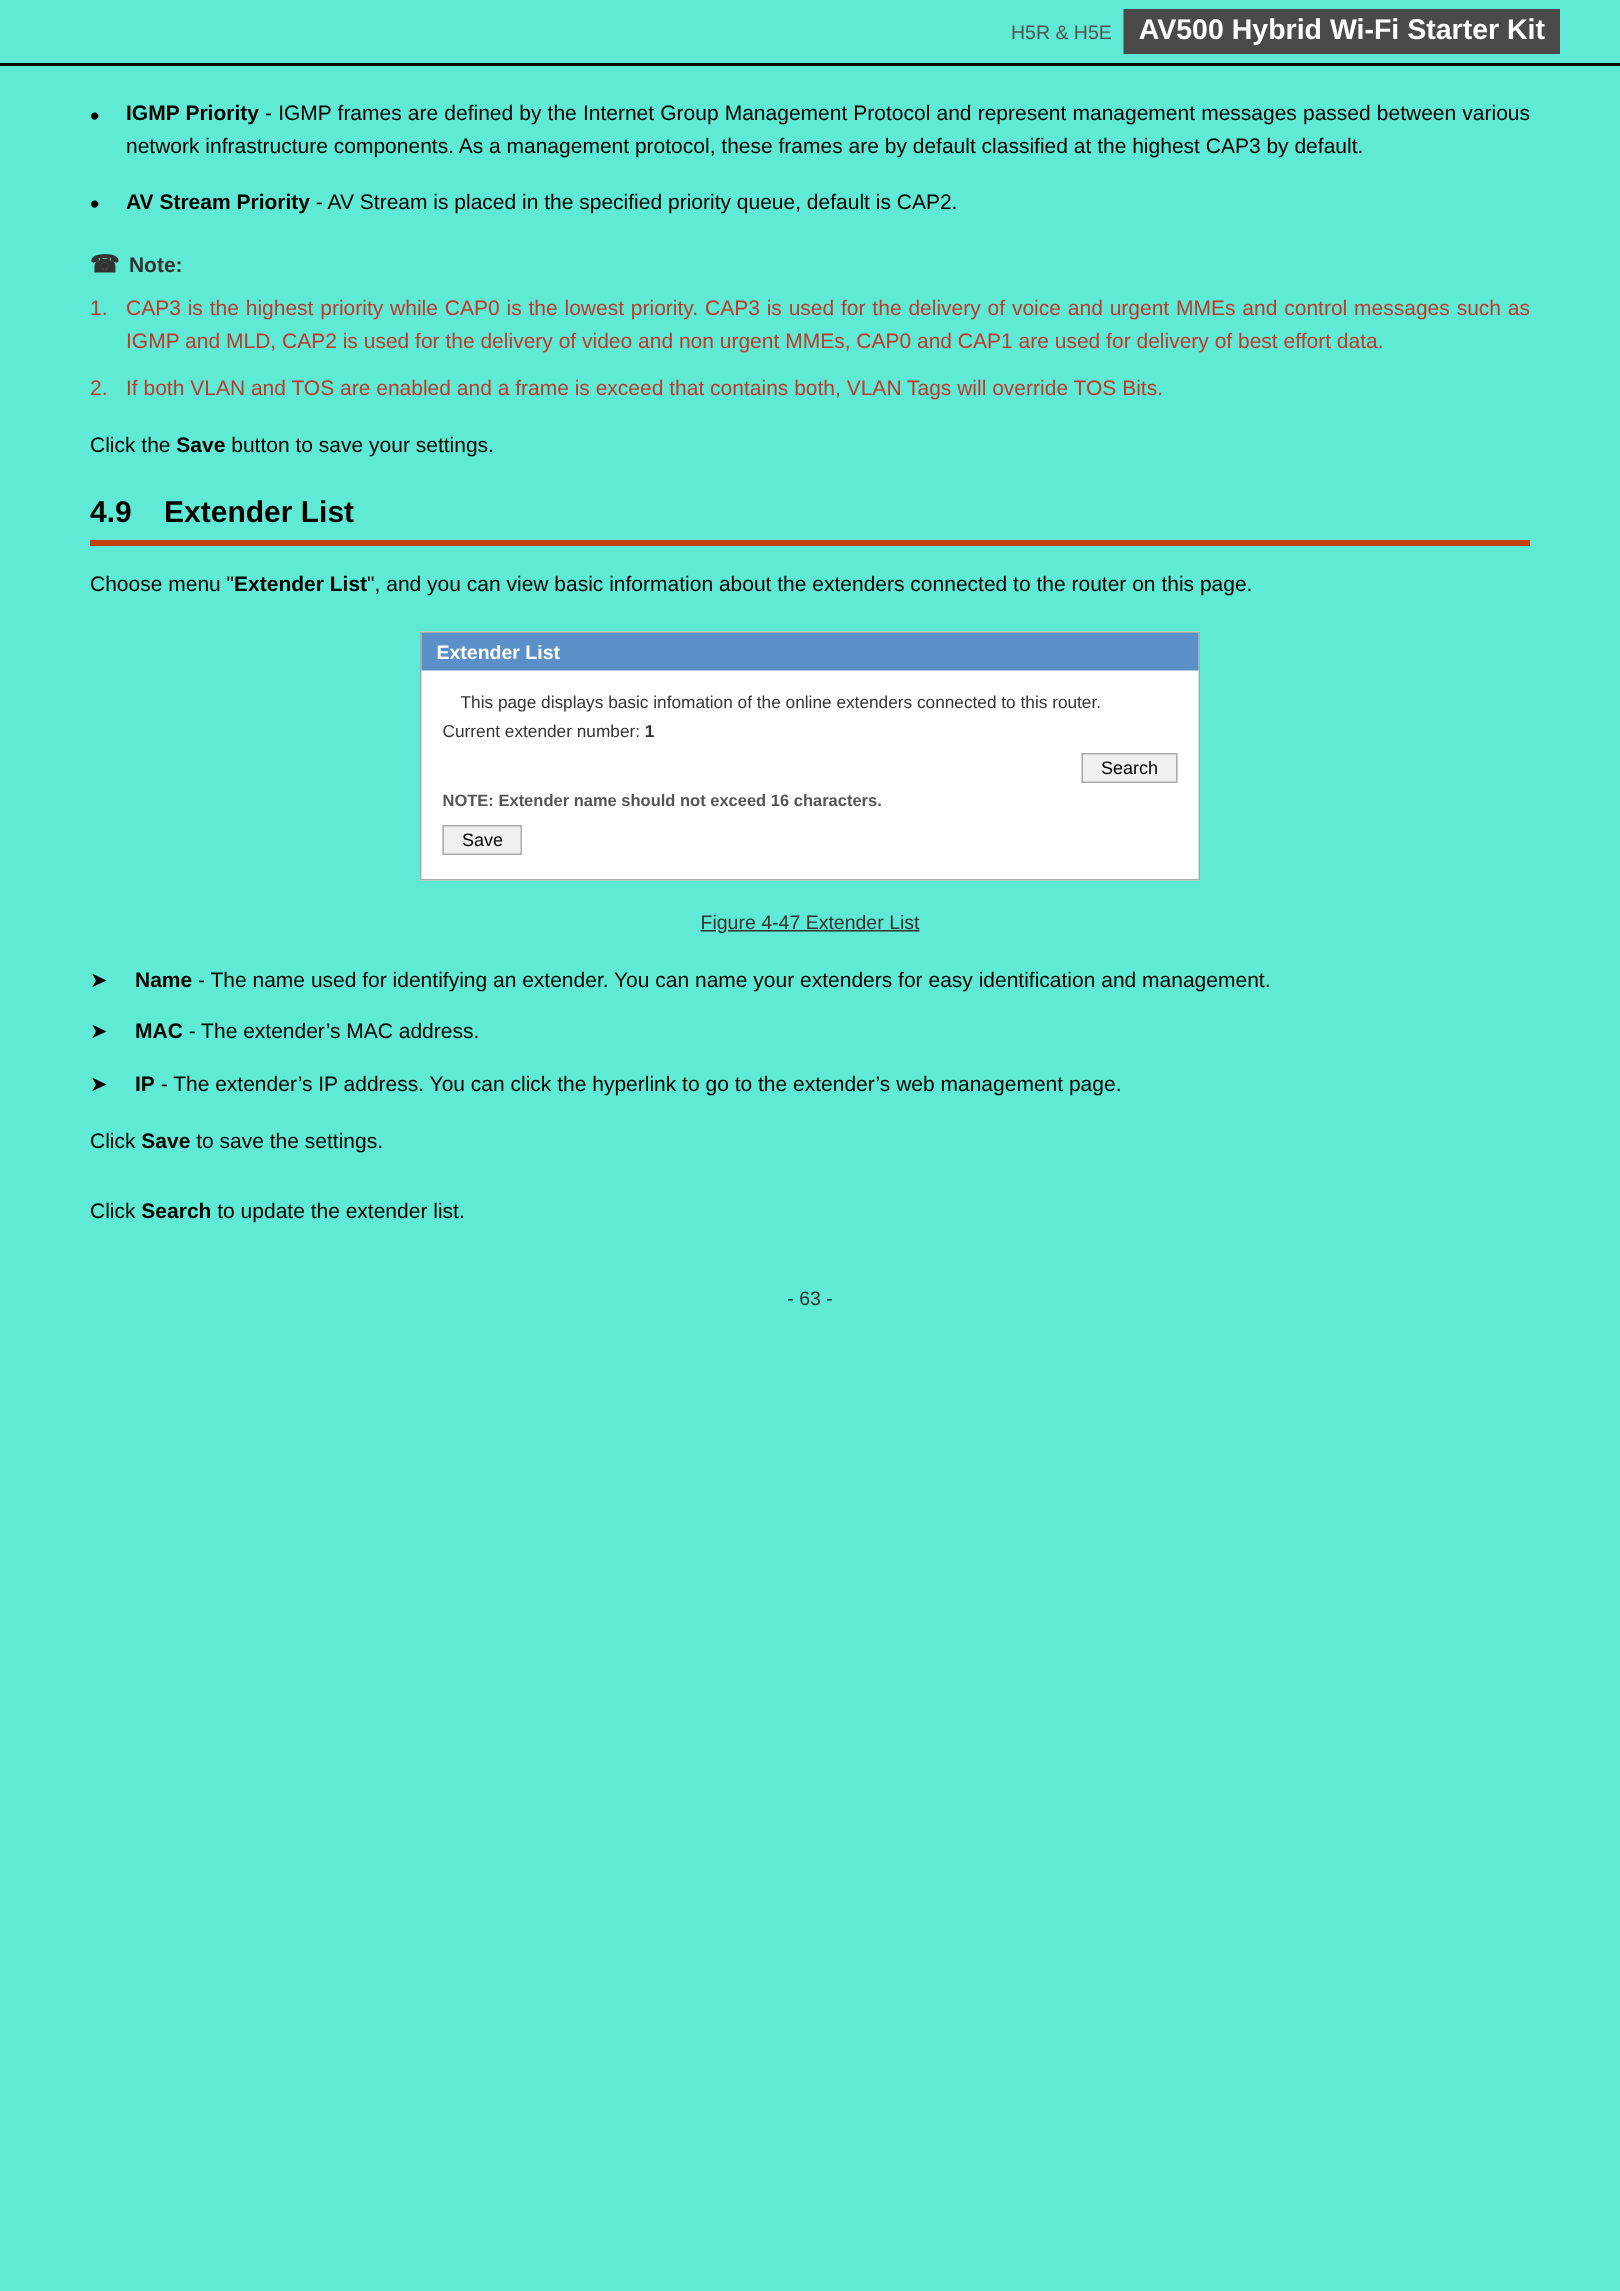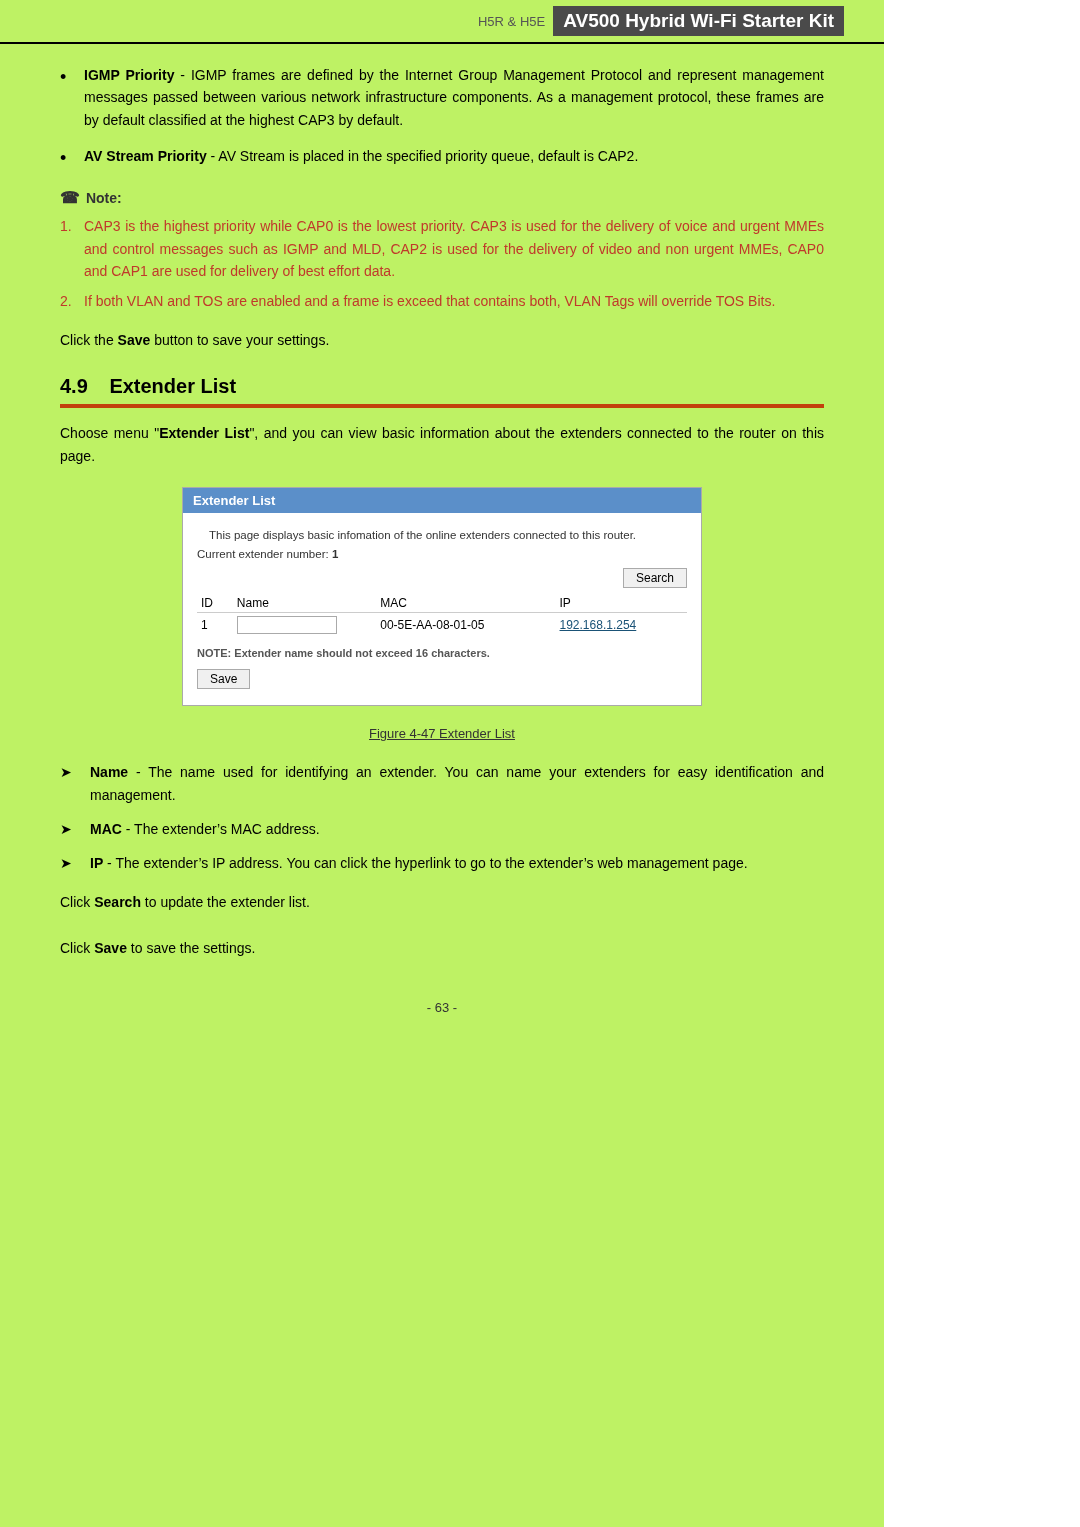--- a/index.html
+++ b/index.html
@@ -7,23 +7,23 @@
       font-family: Arial, sans-serif;
       font-size: 14px;
       color: #000;
       background: #fff;
       width: 1080px;
       min-height: 1527px;
       padding: 0;
     }
 
     .page-container {
-      width: 884px;
+      width: 1080px;
       min-height: 1527px;
-      background: #bef264;
+      background: #5eead4;
       position: relative;
     }
 
     
     .header-bar {
       border-bottom: 2px solid #000;
       display: flex;
       justify-content: flex-end;
       align-items: center;
       padding: 6px 40px 6px 40px;
@@ -303,42 +303,20 @@
         <div class="widget-title-bar">Extender List</div>
         <div class="widget-body">
           <div class="widget-desc">This page displays basic infomation of the online extenders connected to this router.</div>
           <div class="widget-extender-count">
             <span>Current extender number:</span>
             <strong>1</strong>
           </div>
           <div class="widget-search-row">
             <button class="widget-search-btn">Search</button>
           </div>
-          <table class="widget-table">
-            <thead>
-              <tr>
-                <th class="col-id">ID</th>
-                <th class="col-name">Name</th>
-                <th class="col-mac">MAC</th>
-                <th class="col-ip">IP</th>
-              </tr>
-            </thead>
-            <tbody>
-              <tr>
-                <td class="col-id">1</td>
-                <td class="col-name">
-                  <input class="name-input" type="text" value="" style="">
-                </td>
-                <td class="col-mac">00-5E-AA-08-01-05</td>
-                <td class="col-ip">
-                  <a class="ip-link" href="#">192.168.1.254</a>
-                </td>
-              </tr>
-            </tbody>
-          </table>
           <div class="widget-note">
             <span><span>NOTE</span>: </span><span>Extender name should not exceed 16 characters.</span>
           </div>
           <button class="widget-save-btn">Save</button>
         </div>
       </div>
     </div>
 
     <div class="figure-caption">Figure 4-47 Extender List</div>
 
@@ -357,25 +335,25 @@
     </div>
 
     <div class="arrow-item">
       <span class="arrow-sym">➤</span>
       <span class="arrow-text">
         <strong>IP</strong><span> - The extender’s IP address. You can click the hyperlink to go to the extender’s web management page.</span>
       </span>
     </div>
 
     <div class="save-instruction">
+      Click <strong>Save</strong> to save the settings.
+    </div>
+
+    <div class="save-instruction">
       Click <strong>Search</strong> to update the extender list.
-    </div>
-
-    <div class="save-instruction">
-      Click <strong>Save</strong> to save the settings.
     </div>
 
   </div>
 
   <div class="page-footer">
     <span>- 63 -</span>
   </div>
 
 </div>
 

